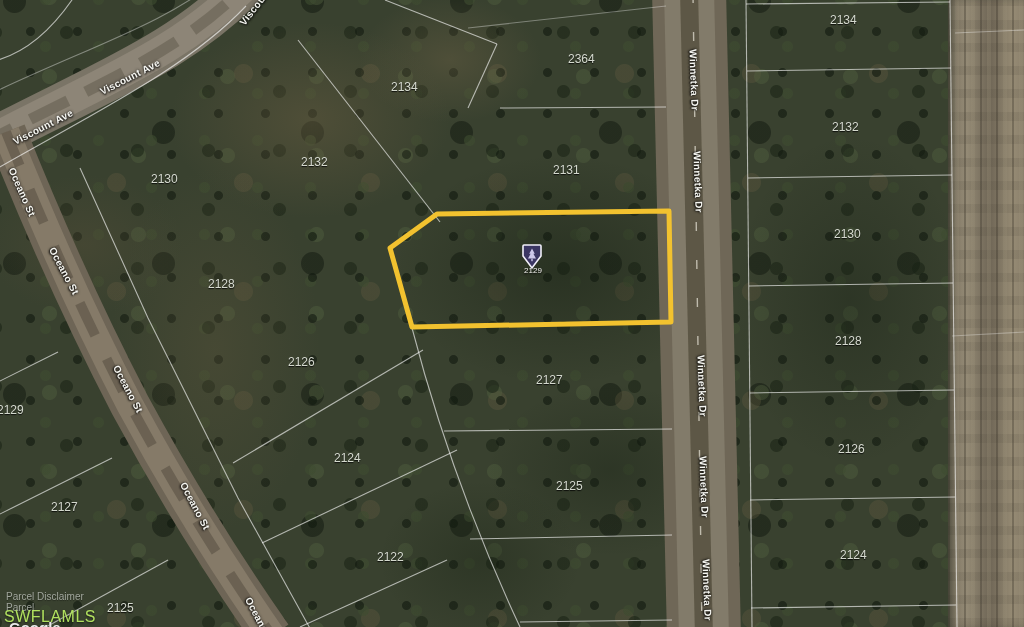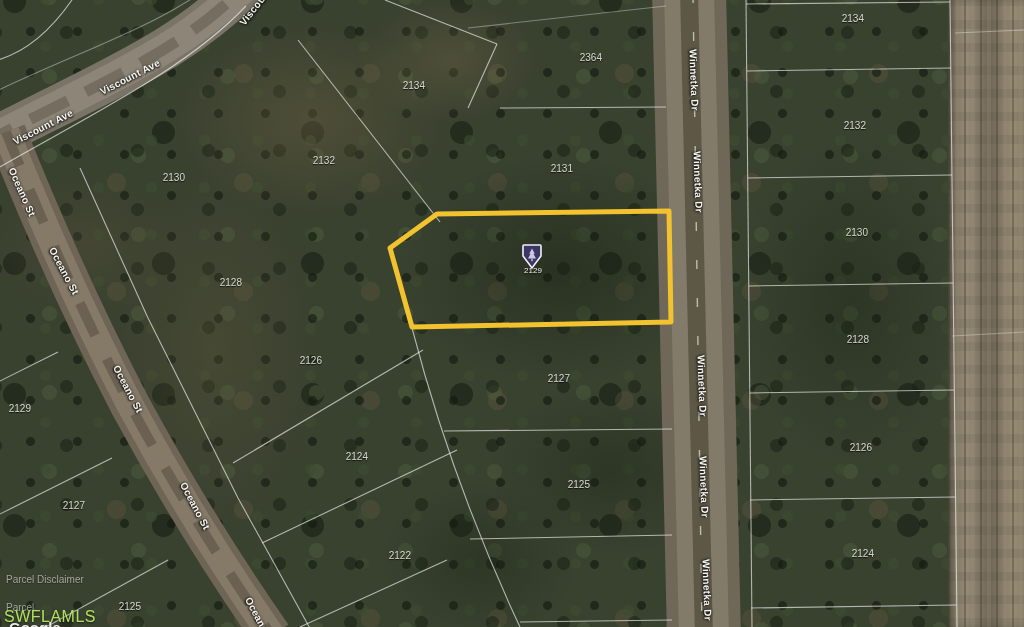--- a/index.html
+++ b/index.html
@@ -47,21 +47,21 @@
     box-shadow:inset 7px 0 9px -4px rgba(40,45,33,.65);
   }
   svg.overlay{position:absolute;inset:0;}
   
   .rlabel{
     position:absolute;white-space:nowrap;color:#f6f6f1;font-size:10px;font-weight:bold;
     letter-spacing:.3px;text-shadow:0 1px 2px #000,0 0 3px rgba(0,0,0,.85);
     transform-origin:center;pointer-events:none;
   }
   .pnum{
-    position:absolute;width:34px;text-align:right;color:#e2e6dc;font-size:10px;
+    position:absolute;width:34px;text-align:left;color:#e2e6dc;font-size:12px;
     text-shadow:0 1px 1px rgba(0,0,0,.85);opacity:.92;pointer-events:none;white-space:nowrap;
   }
   .marker{position:absolute;left:521px;top:243px;width:22px;height:27px;}
   .marker-num{
     position:absolute;left:516px;top:266px;width:34px;text-align:center;
     color:#f2f2ee;font-size:8px;text-shadow:0 1px 2px #000;
   }
   .wm{position:absolute;left:0;top:0;width:220px;height:627px;pointer-events:none;}
   .wm-line{position:absolute;left:6px;color:#c3c7c0;font-size:10px;opacity:.75;text-shadow:0 1px 1px rgba(0,0,0,.5);}
   .wm-brand{position:absolute;left:4px;top:608px;color:#bef264;font-size:16px;letter-spacing:.5px;opacity:.9;text-shadow:0 1px 2px rgba(0,0,0,.6);}
@@ -144,21 +144,21 @@
       <div class="rlabel" style="left: 260px; top: 621px; transform: translate(-50%, -50%) rotate(62deg);">Oceano St</div>
       <div class="rlabel" style="left: 694px; top: 80px; transform: translate(-50%, -50%) rotate(88deg);">Winnetka Dr</div>
       <div class="rlabel" style="left: 698px; top: 182px; transform: translate(-50%, -50%) rotate(88deg);">Winnetka Dr</div>
       <div class="rlabel" style="left: 702px; top: 386px; transform: translate(-50%, -50%) rotate(88deg);">Winnetka Dr</div>
       <div class="rlabel" style="left: 704px; top: 487px; transform: translate(-50%, -50%) rotate(88deg);">Winnetka Dr</div>
       <div class="rlabel" style="left: 707px; top: 590px; transform: translate(-50%, -50%) rotate(88deg);">Winnetka Dr</div>
       <div class="pnum" style="left: 151px; top: 172px;">2130</div>
       <div class="pnum" style="left: 301px; top: 155px;">2132</div>
       <div class="pnum" style="left: 391px; top: 80px;">2134</div>
       <div class="pnum" style="left: 568px; top: 52px;">2364</div>
-      <div class="pnum" style="left: 539px; top: 163px;">2131</div>
+      <div class="pnum" style="left: 553px; top: 163px;">2131</div>
       <div class="pnum" style="left: 208px; top: 277px;">2128</div>
       <div class="pnum" style="left: 288px; top: 355px;">2126</div>
       <div class="pnum" style="left: 334px; top: 451px;">2124</div>
       <div class="pnum" style="left: 377px; top: 550px;">2122</div>
       <div class="pnum" style="left: 536px; top: 373px;">2127</div>
       <div class="pnum" style="left: 556px; top: 479px;">2125</div>
       <div class="pnum" style="left: -3px; top: 403px;">2129</div>
       <div class="pnum" style="left: 51px; top: 500px;">2127</div>
       <div class="pnum" style="left: 107px; top: 601px;">2125</div>
       <div class="pnum" style="left: 830px; top: 13px;">2134</div>
@@ -172,19 +172,19 @@
   <div class="marker">
     <svg width="22" height="27" viewBox="0 0 22 27">
       <path d="M3 2 L19 2 Q20 2 20 3 L20 13 L11 25 L2 13 L2 3 Q2 2 3 2 Z" fill="#3B3663" stroke="#F2F0FA" stroke-width="1.6"></path>
       <path d="M11 5.5 L13.8 10.8 H12.4 L15 15.6 H7 L9.6 10.8 H8.2 Z" fill="#CDC8EA"></path>
       <rect x="10.3" y="15.6" width="1.4" height="2.6" fill="#CDC8EA"></rect>
     </svg>
   </div>
   <div class="marker-num">2129</div>
 
   <div class="wm">
-    <div class="wm-line" style="top:574px">Parcel Disclaimer</div>
+    <div class="wm-line" style="top:591px">Parcel Disclaimer</div>
     <div class="wm-line" style="top:602px">Parcel</div>
     <div class="wm-brand">SWFLAMLS</div>
     <div class="wm-google">Google</div>
   </div>
 
 </div>
 
 </body></html>

